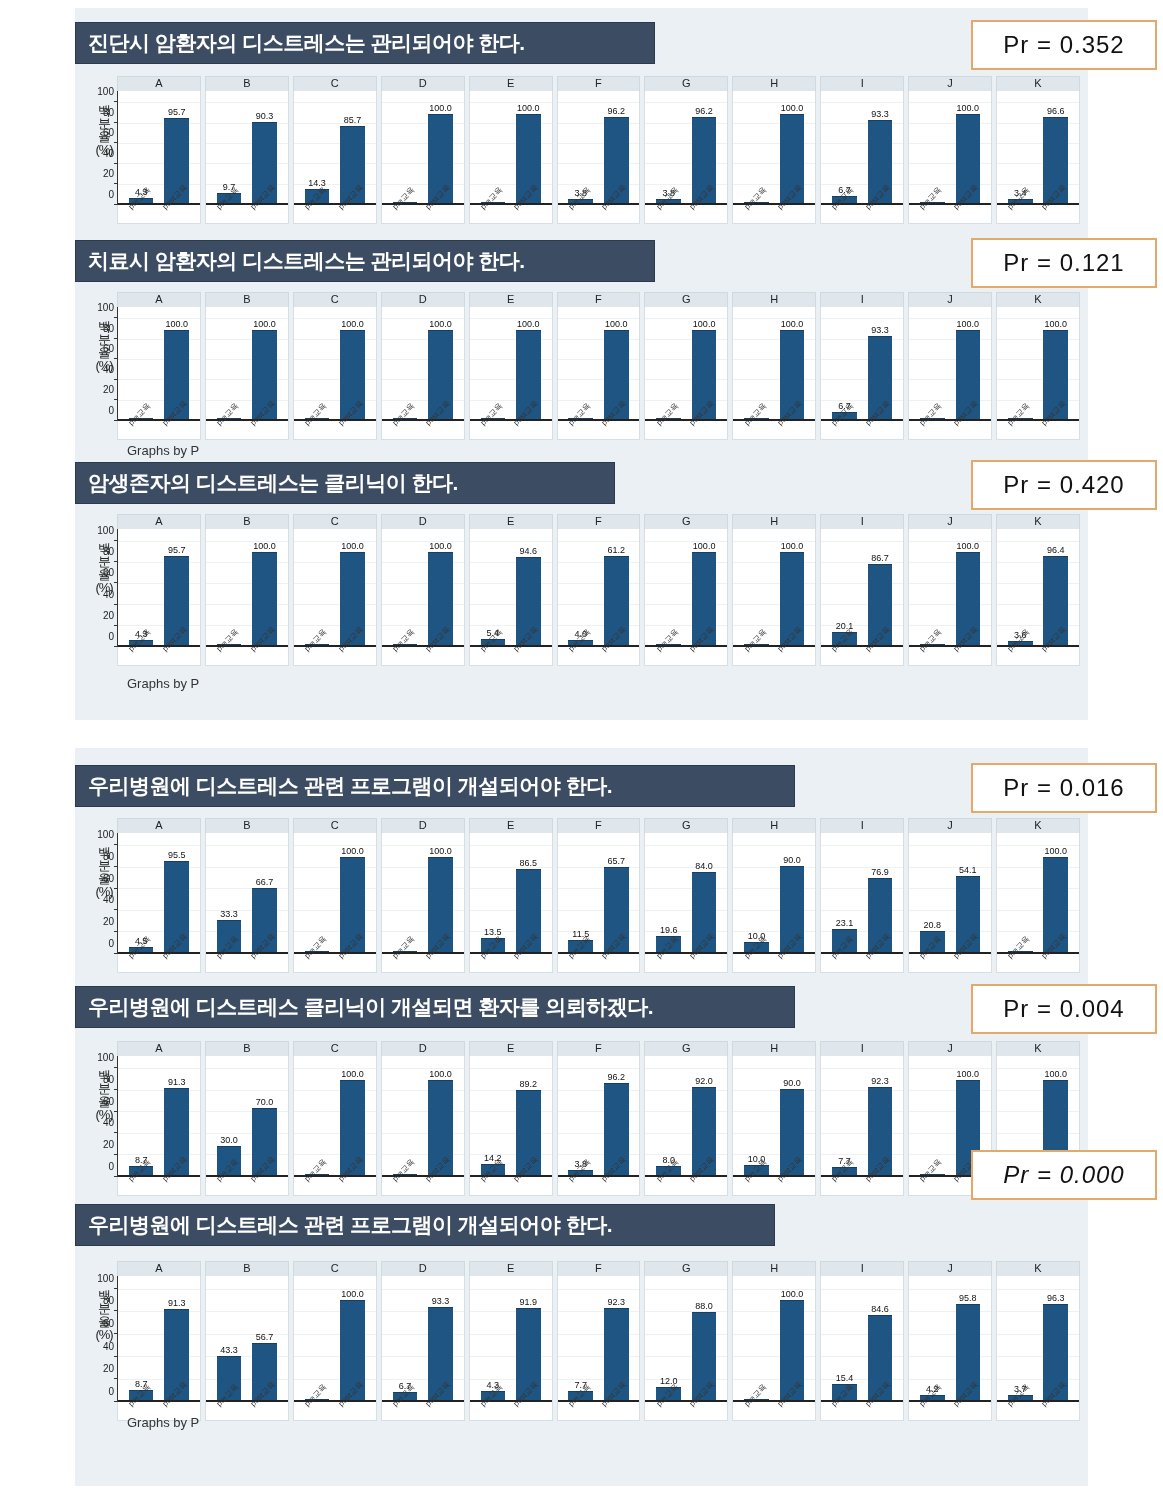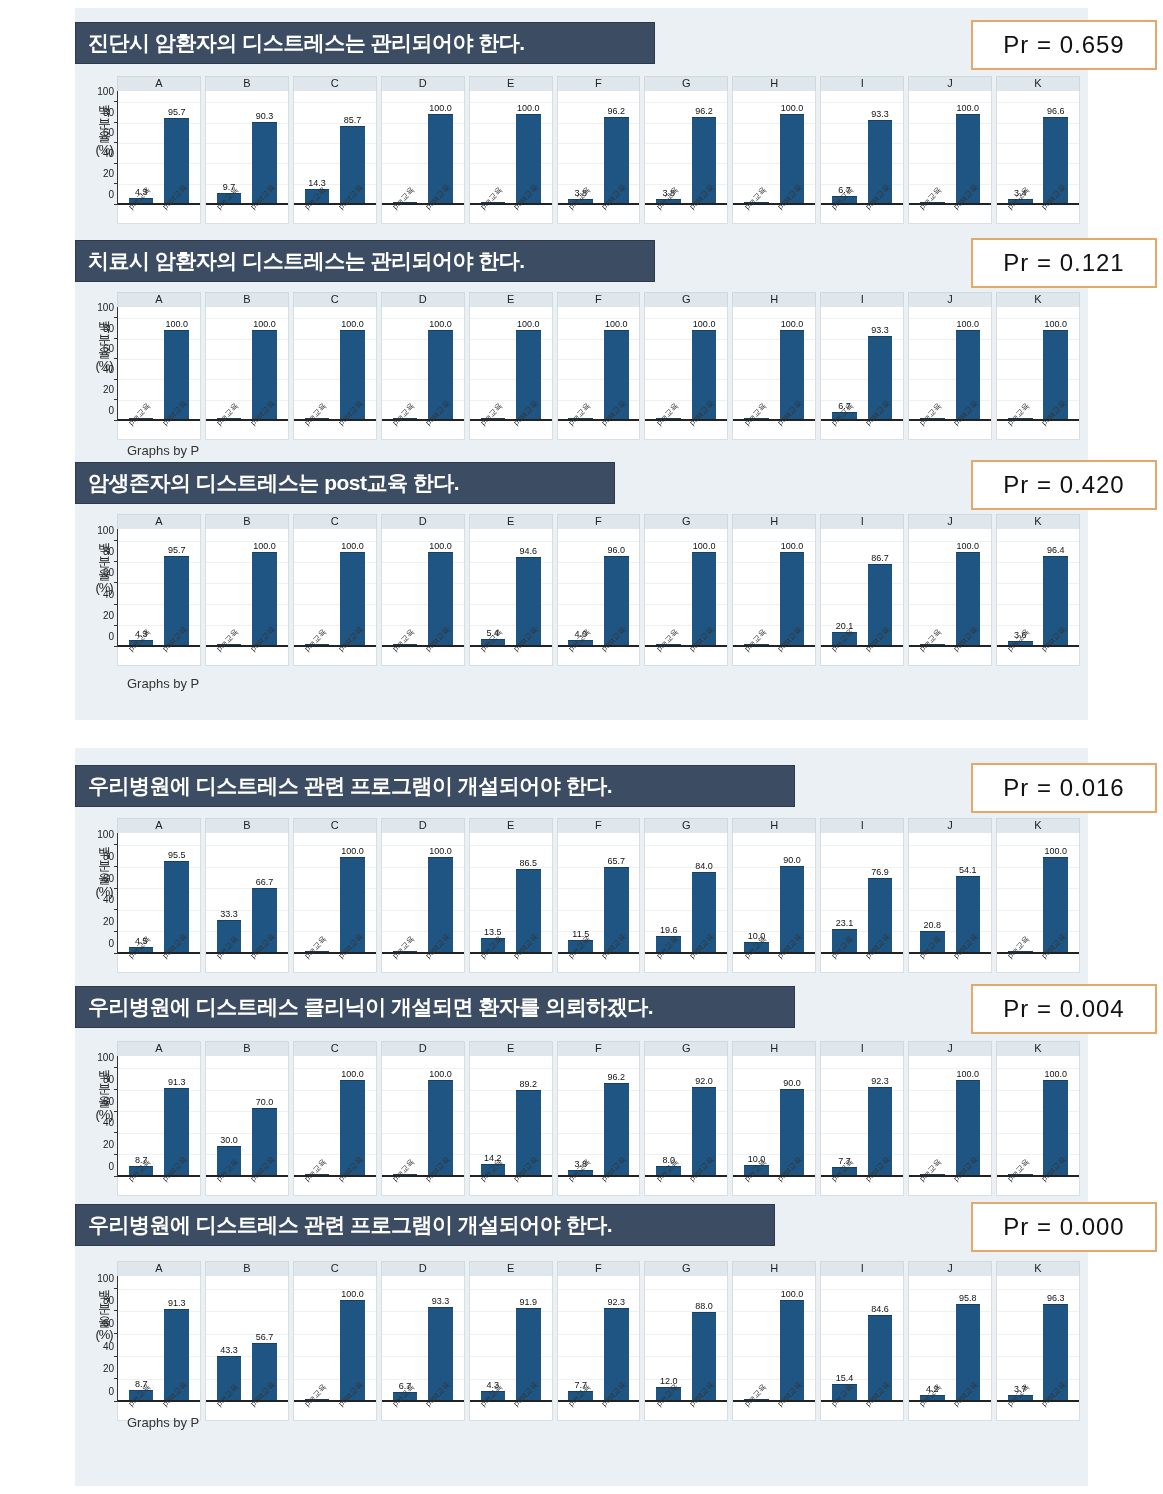--- a/index.html
+++ b/index.html
@@ -173,21 +173,21 @@
 <div class="page">
 
   <div class="section" id="section-a"></div>
   <div class="section" id="section-b"></div>
 
   <div id="dynamic-root">
       <div class="qbar" style="left: 75px; top: 22px; width: 580px;">
         <span>진단시 암환자의 디스트레스는 관리되어야 한다.</span>
       </div>
       <div class="prbox" style="top: 20px;">
-        <span>Pr = 0.659</span>
+        <span>Pr = 0.352</span>
       </div>
       <div class="chartblock" style="left: 75px; top: 76px; height: 148px;">
         <div class="ylab">
           <span>백</span>
           <span>분</span>
           <span>율</span>
           <span>(%)</span>
         </div>
         <div class="panels">
           <div class="panel">
@@ -870,21 +870,21 @@
                 </div>
                 <div class="xtickwrap">
                   <div class="xtick">post교육</div>
                 </div>
               </div>
             </div>
           </div>
         </div>
       </div>
       <div class="qbar" style="left: 75px; top: 462px; width: 540px;">
-        <span>암생존자의 디스트레스는 post교육 한다.</span>
+        <span>암생존자의 디스트레스는 클리닉이 한다.</span>
       </div>
       <div class="prbox" style="top: 460px;">
         <span>Pr = 0.420</span>
       </div>
       <div class="chartblock" style="left: 75px; top: 514px; height: 152px;">
         <div class="ylab">
           <span>백</span>
           <span>분</span>
           <span>율</span>
           <span>(%)</span>
@@ -1057,21 +1057,21 @@
               <div class="grid-line" style="bottom: 60.1429px;"></div>
               <div class="grid-line" style="bottom: 81.2143px;"></div>
               <div class="grid-line" style="bottom: 102.286px;"></div>
               <div class="grid-line" style="bottom: 123.357px;"></div>
               <div class="bars">
                 <div class="barwrap">
                   <div class="barval">4.0</div>
                   <div class="bar" style="height: 3.672px; background: rgb(31, 85, 130);"></div>
                 </div>
                 <div class="barwrap">
-                  <div class="barval">96.0</div>
+                  <div class="barval">61.2</div>
                   <div class="bar" style="height: 88.128px; background: rgb(31, 85, 130);"></div>
                 </div>
               </div>
               <div class="baseline"></div>
               <div class="xticks">
                 <div class="xtickwrap">
                   <div class="xtick">pre교육</div>
                 </div>
                 <div class="xtickwrap">
                   <div class="xtick">post교육</div>
@@ -1922,21 +1922,21 @@
                   <div class="xtick">post교육</div>
                 </div>
               </div>
             </div>
           </div>
         </div>
       </div>
       <div class="qbar" style="left: 75px; top: 1204px; width: 700px;">
         <span>우리병원에 디스트레스 관련 프로그램이 개설되어야 한다.</span>
       </div>
-      <div class="prbox" style="top: 1202px;">
+      <div class="prbox" style="top: 1150px; font-style: italic;">
         <span>Pr = 0.000</span>
       </div>
       <div class="chartblock" style="left: 75px; top: 1261px; height: 160px;">
         <div class="ylab">
           <span>백</span>
           <span>분</span>
           <span>율</span>
           <span>(%)</span>
         </div>
         <div class="panels">

